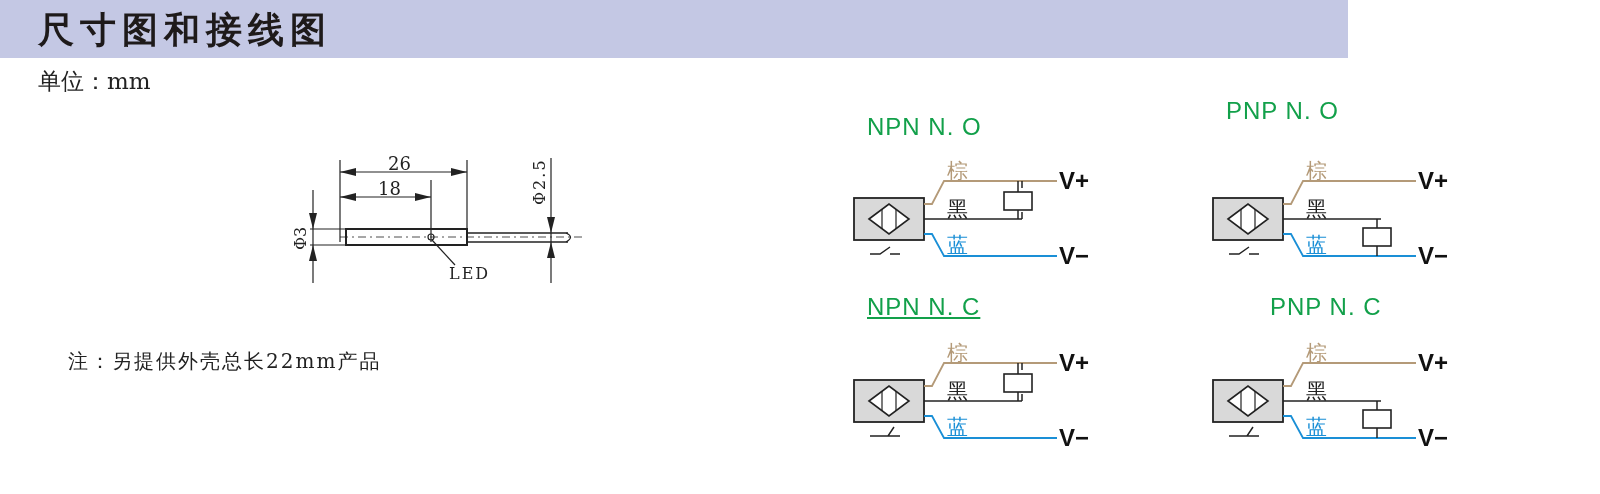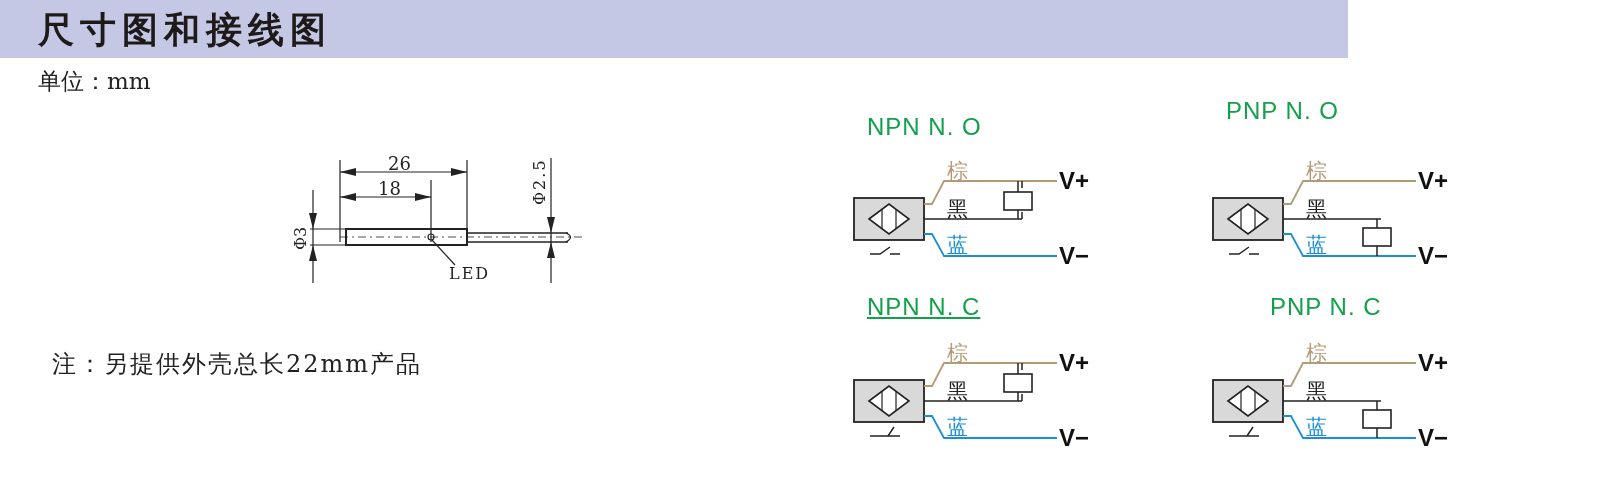--- a/index.html
+++ b/index.html
@@ -2,21 +2,21 @@
 <html><head>
 <meta charset="utf-8">
 <style>
   html, body { margin: 0; padding: 0; }
   body { width: 1600px; height: 494px; background: #ffffff; position: relative; overflow: hidden;
          font-family: "DejaVu Sans", sans-serif; }
   .header { position: absolute; left: 0; top: 0; width: 1348px; height: 58px; background: #c4c8e4; }
   .header-title { position: absolute; left: 38px; top: 6px; font-size: 36px; font-weight: bold; color: #1e1a1a;
                   letter-spacing: 6px; font-family: "DejaVu Serif", serif; }
   .unit { position: absolute; left: 38px; top: 66px; font-size: 23px; color: #222; font-family: "DejaVu Serif", serif; }
-  .note { position: absolute; left: 52px; top: 348px; font-size: 24px; color: #222; letter-spacing: 2px;
+  .note { position: absolute; left: 68px; top: 348px; font-size: 20px; color: #222; letter-spacing: 2px;
           font-family: "DejaVu Serif", serif; }
   svg text { font-family: "DejaVu Serif", serif; }
   .wtitle { position: absolute; font-size: 24px; color: #12a04a; letter-spacing: 1px;
             font-family: "Liberation Sans", sans-serif; }
   svg.wiring { position: absolute; overflow: visible; }
   .vlabel { font-family: "Liberation Sans", sans-serif; font-weight: bold; font-size: 24px; fill: #111; }
   .cn { font-family: "DejaVu Sans", sans-serif; font-size: 21px; }
 </style>
 </head>
 <body>

